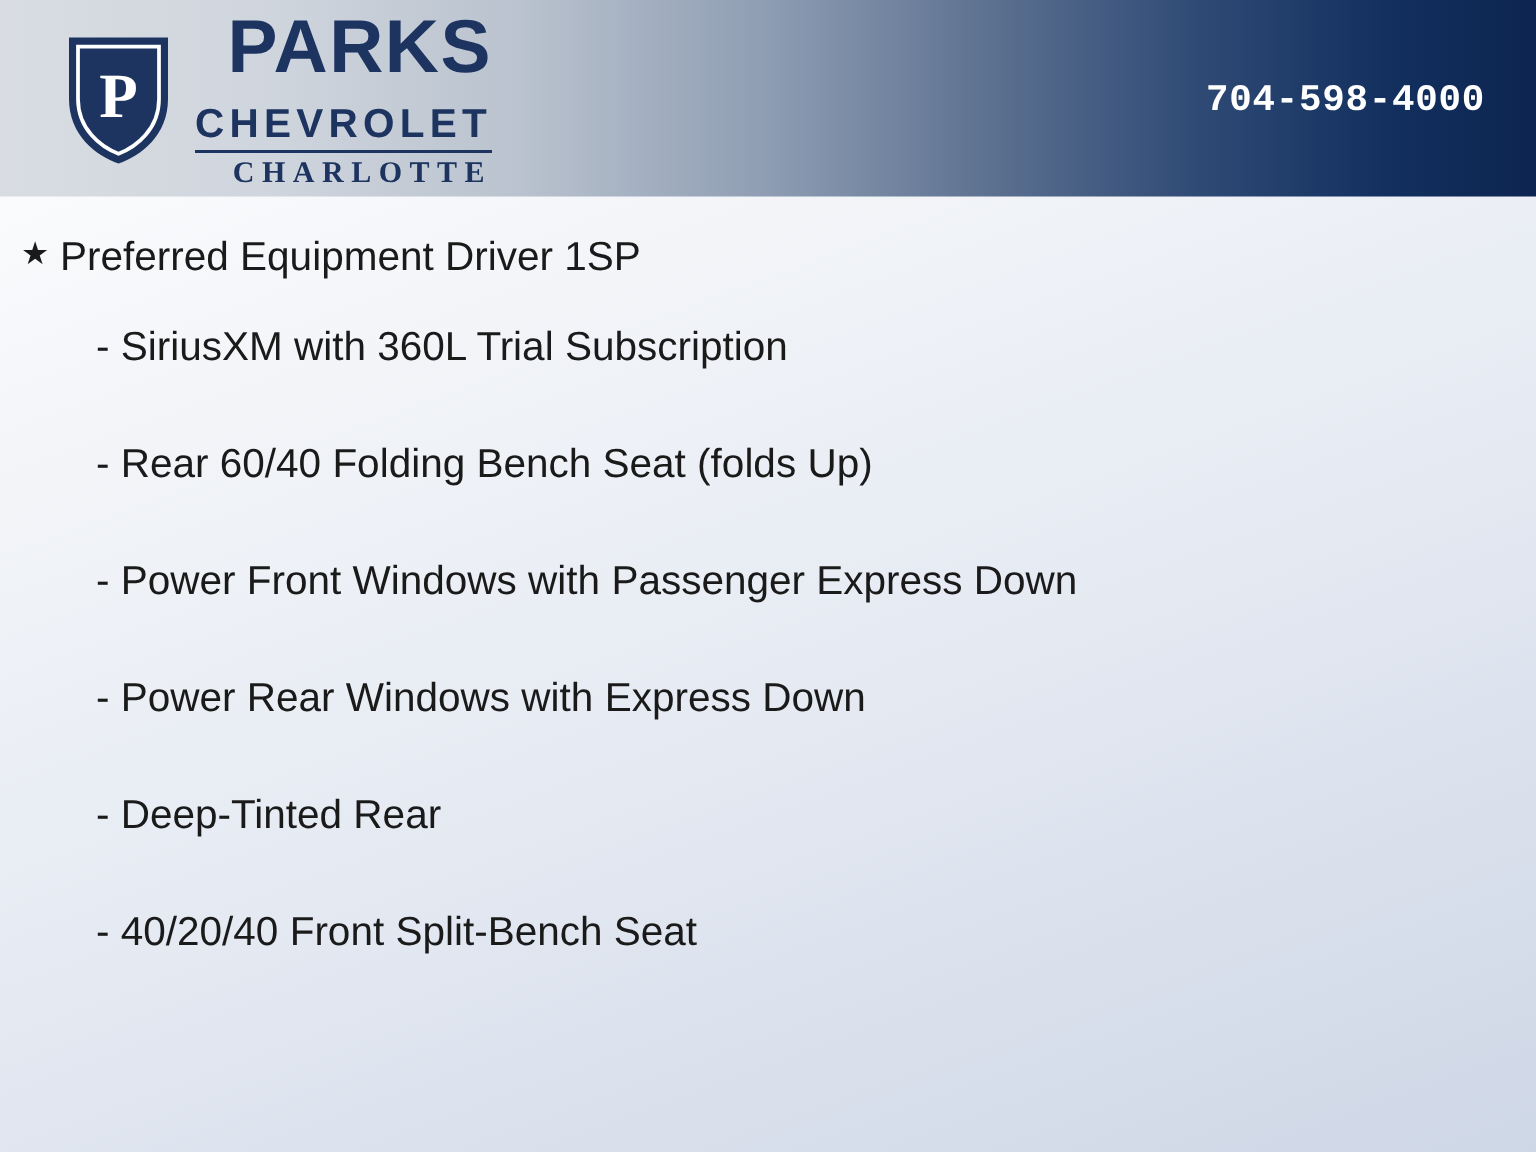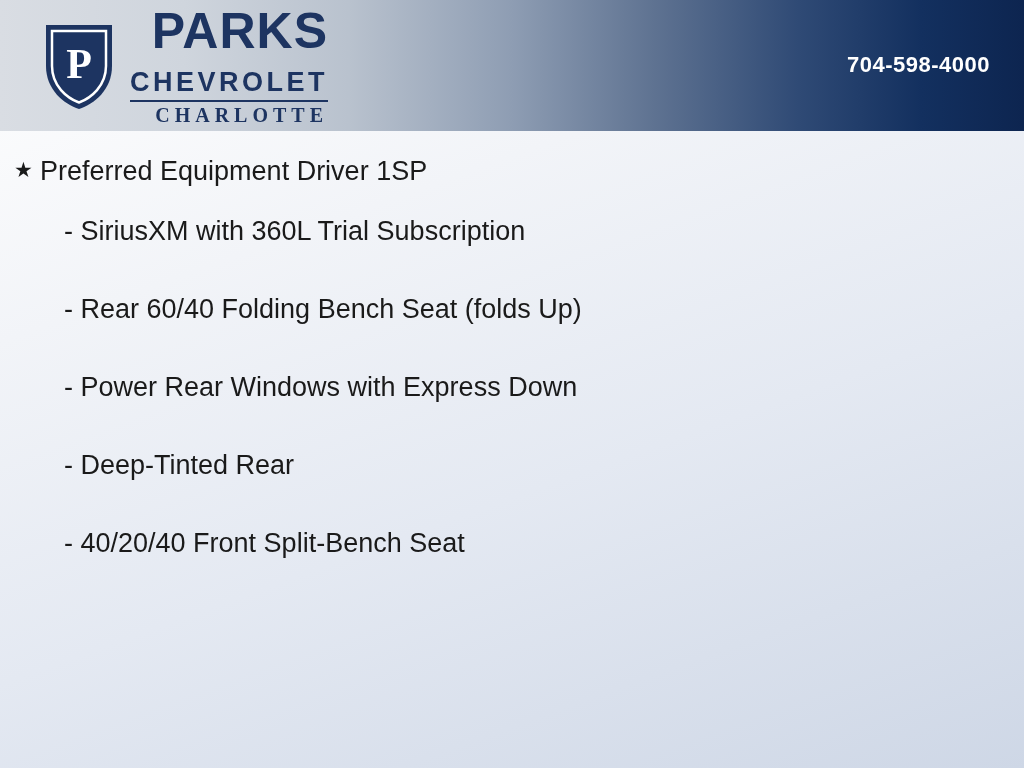--- a/index.html
+++ b/index.html
@@ -93,23 +93,23 @@
     letter-spacing: 5px;
     color: #1d3461;
     text-align: center;
   }
 
   .phone {
     position: absolute;
     right: 34px;
     top: 52px;
     color: #ffffff;
-    font-family: Liberation Sans, sans-serif;
+    font-family: Liberation Mono, monospace;
     font-weight: bold;
-    font-size: 22px;
+    font-size: 25px;
     letter-spacing: 0.5px;
     white-space: nowrap;
   }
 
   
   .content {
     position: absolute;
     top: 131px;
     left: 0;
     width: 1024px;
@@ -179,19 +179,20 @@
 
   <div class="content">
 
     <div class="main-item">
       <span class="bullet-star">★</span>
       <span class="main-text">Preferred Equipment Driver 1SP</span>
     </div>
 
     <div class="sub-item">- SiriusXM with 360L Trial Subscription</div>
     <div class="sub-item">- Rear 60/40 Folding Bench Seat (folds Up)</div>
+    <div class="sub-item">- Power Front Windows with Passenger Express Down</div>
     <div class="sub-item">- Power Rear Windows with Express Down</div>
     <div class="sub-item">- Deep-Tinted Rear</div>
     <div class="sub-item">- 40/20/40 Front Split-Bench Seat</div>
 
   </div>
 
 </div>
 
 </body></html>

